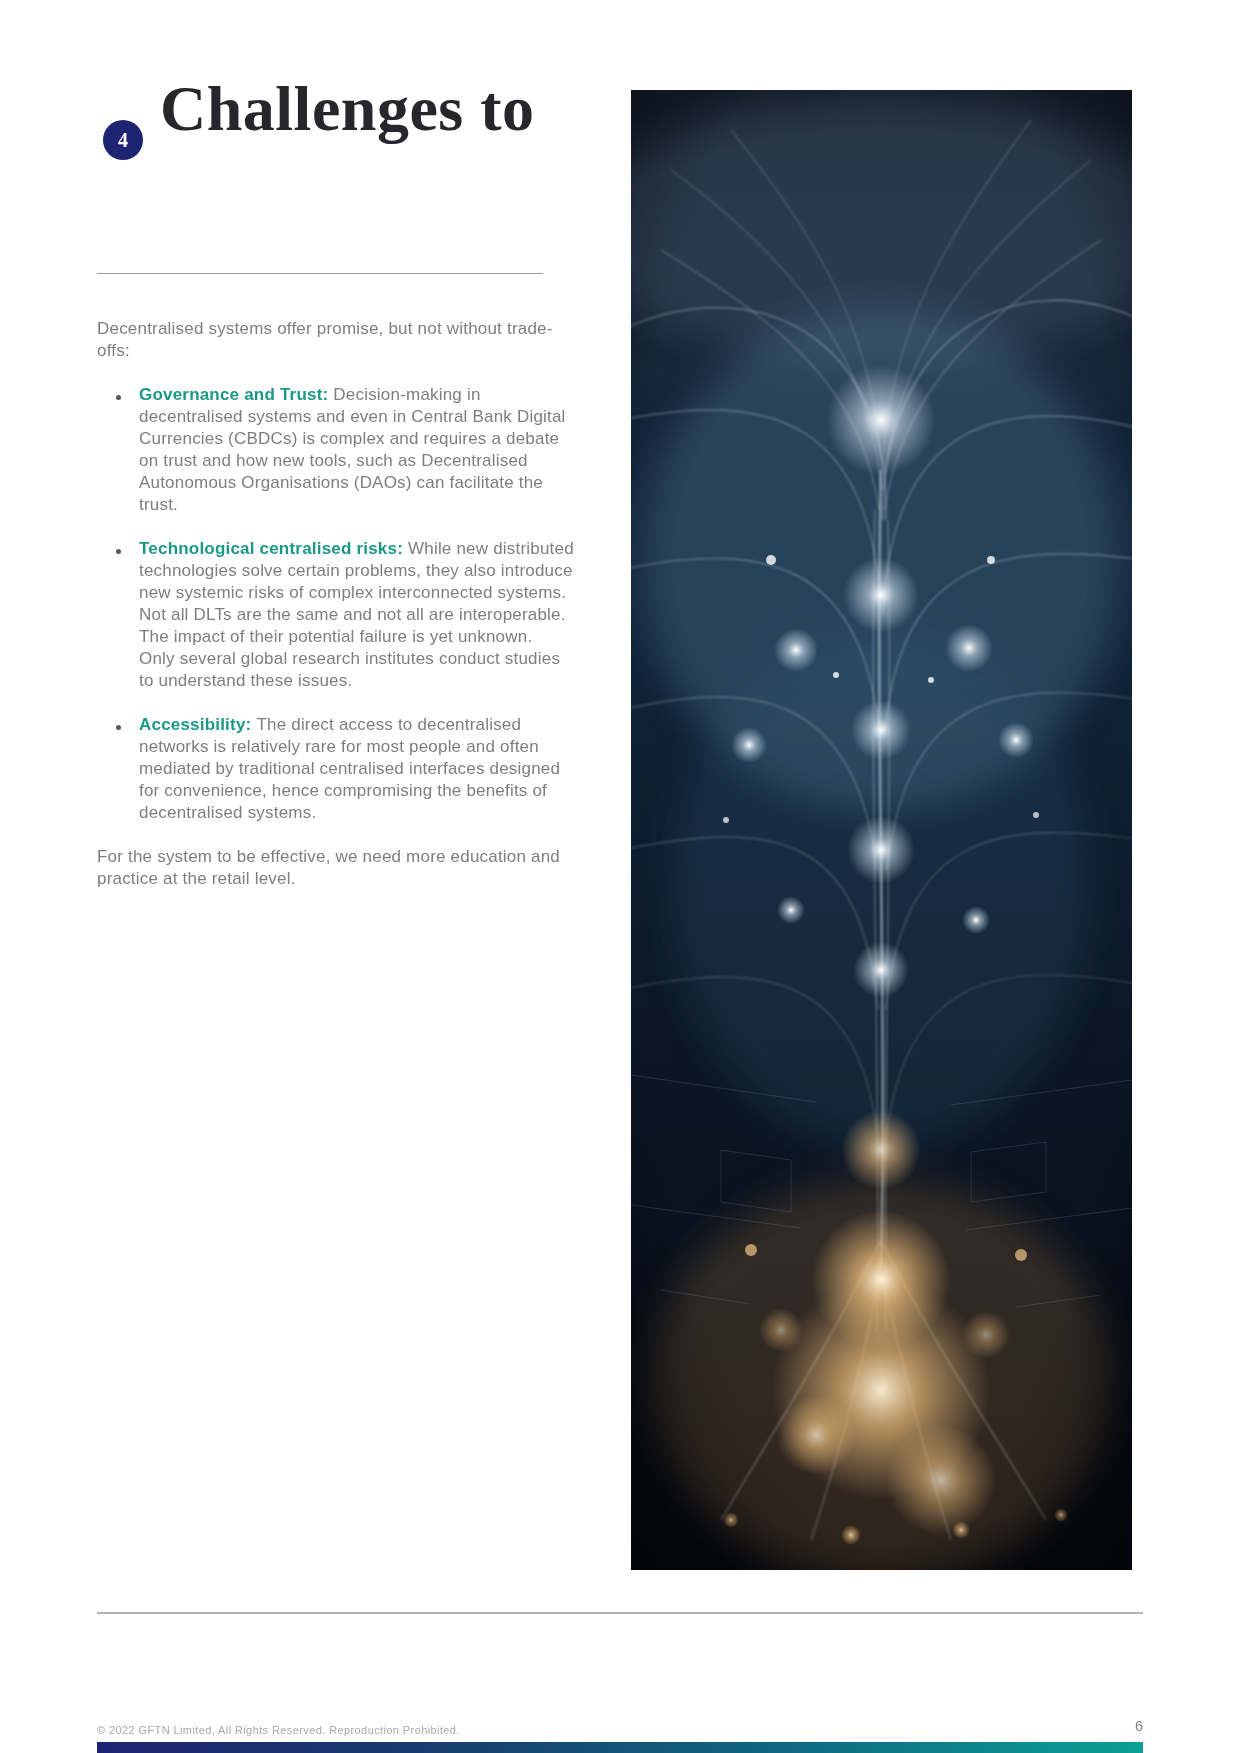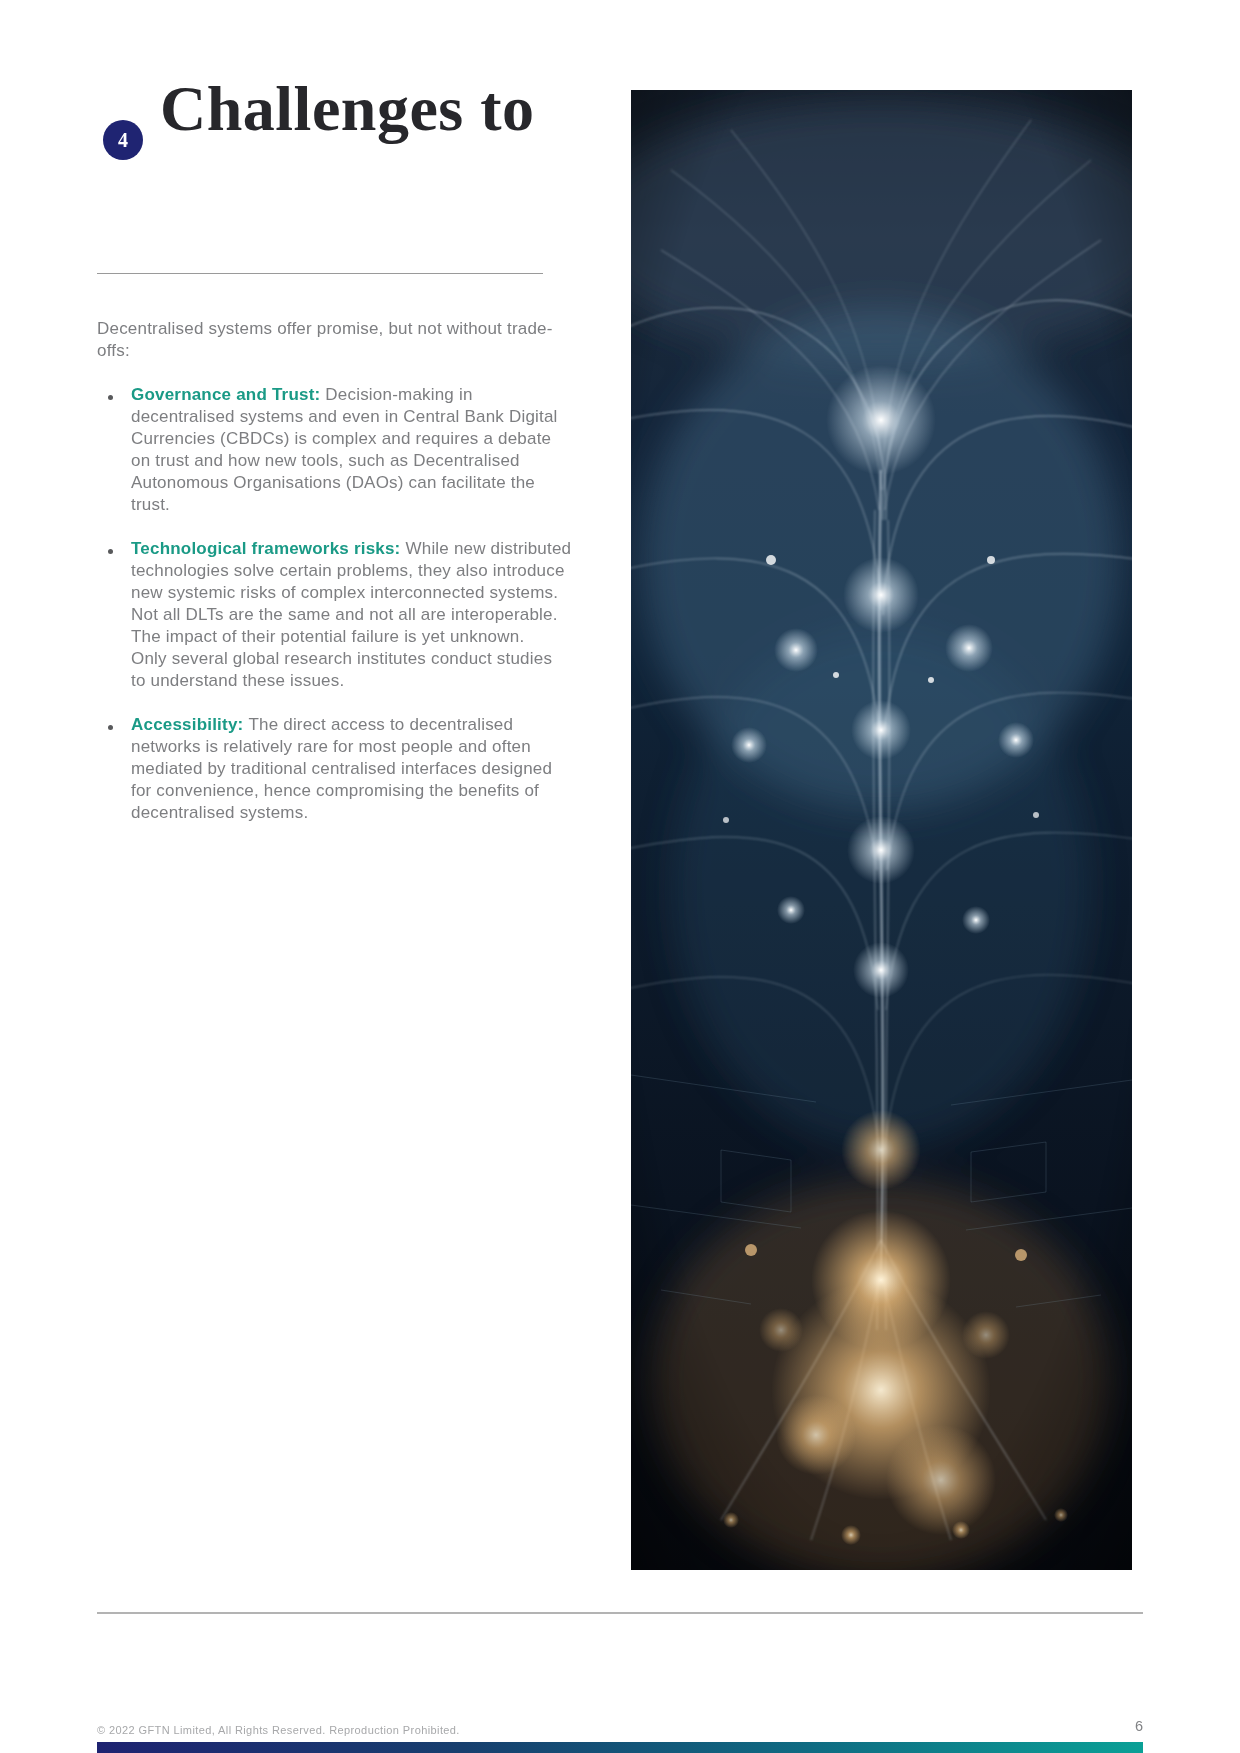--- a/index.html
+++ b/index.html
@@ -47,21 +47,21 @@
   .content {
     position: absolute;
     left: 97px; top: 318px;
     width: 520px;
     color: #7d7e81;
     font-size: 17px;
     line-height: 22px;
     letter-spacing: 0.2px;
   }
   .content p { margin: 0 0 22px 0; white-space: pre-line; }
-  .content ul { list-style: none; margin: 0; padding: 0; }
+  .content ul { list-style: none; margin: 8px; padding: 0; }
   .content li { position: relative; margin: 0 0 22px 0; padding-left: 34px; }
   .content li::before {
     content: "";
     position: absolute;
     left: 11px; top: 11px;
     width: 5px; height: 5px;
     border-radius: 50%;
     background: #58595b;
   }
   .bullet-lead { font-weight: 700; color: #1a9a86; margin-right: 5px; }
@@ -124,36 +124,38 @@
     <ul>
       <li>
           <p><span class="bullet-lead">Governance and Trust:</span><span>Decision-making in
 decentralised systems and even in Central Bank Digital
 Currencies (CBDCs) is complex and requires a debate
 on trust and how new tools, such as Decentralised
 Autonomous Organisations (DAOs) can facilitate the
 trust.</span></p>
         </li>
       <li>
-          <p><span class="bullet-lead">Technological frameworks risks:</span><span>While new distributed
+          <p><span class="bullet-lead">Technological centralised risks:</span><span>While new distributed
 technologies solve certain problems, they also introduce
 new systemic risks of complex interconnected systems.
 Not all DLTs are the same and not all are interoperable.
 The impact of their potential failure is yet unknown.
 Only several global research institutes conduct studies
 to understand these issues.</span></p>
         </li>
       <li>
           <p><span class="bullet-lead">Accessibility:</span><span>The direct access to decentralised
 networks is relatively rare for most people and often
 mediated by traditional centralised interfaces designed
 for convenience, hence compromising the benefits of
 decentralised systems.</span></p>
         </li>
     </ul>
+    <p>For the system to be effective, we need more education and
+practice at the retail level.</p>
   </div>
 
   <figure class="figure">
     <svg viewBox="0 0 501 1480" preserveAspectRatio="none">
       <defs>
         <linearGradient id="g-bg" x1="0" y1="0" x2="0" y2="1">
           <stop offset="0" stop-color="#141d29"></stop>
           <stop offset="0.10" stop-color="#1e2c3b"></stop>
           <stop offset="0.22" stop-color="#14253a"></stop>
           <stop offset="0.38" stop-color="#102439"></stop>

